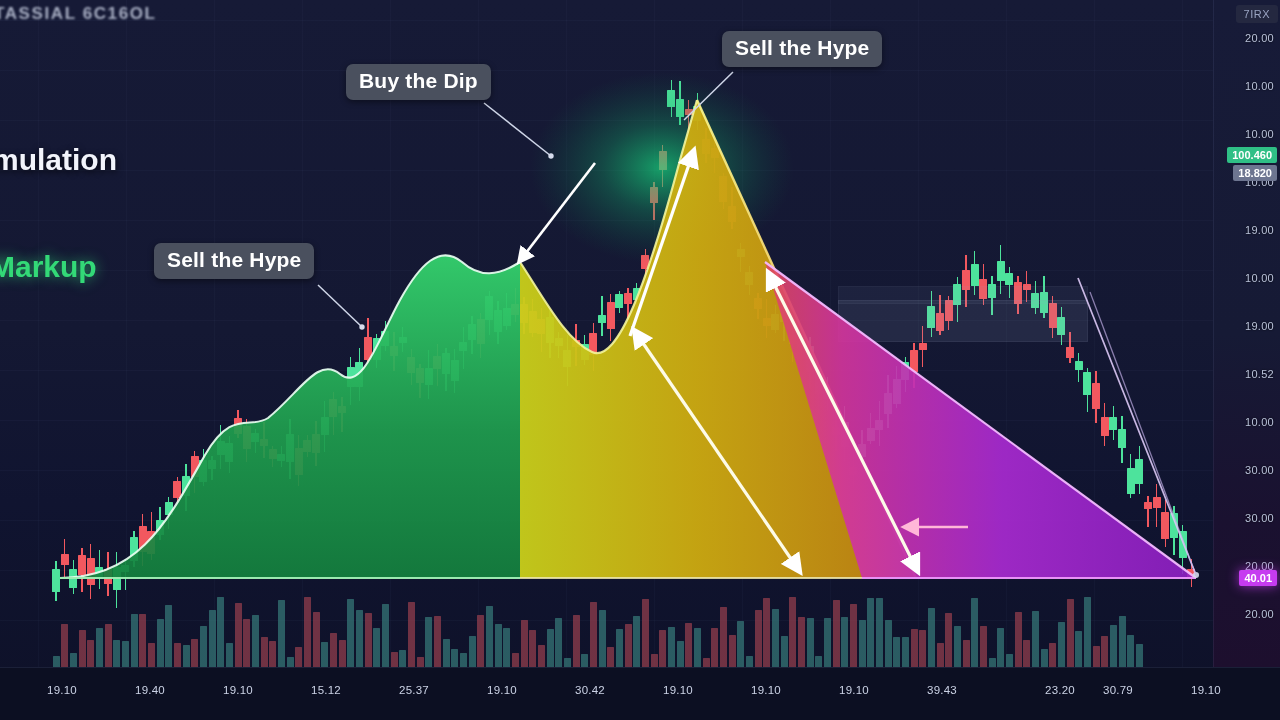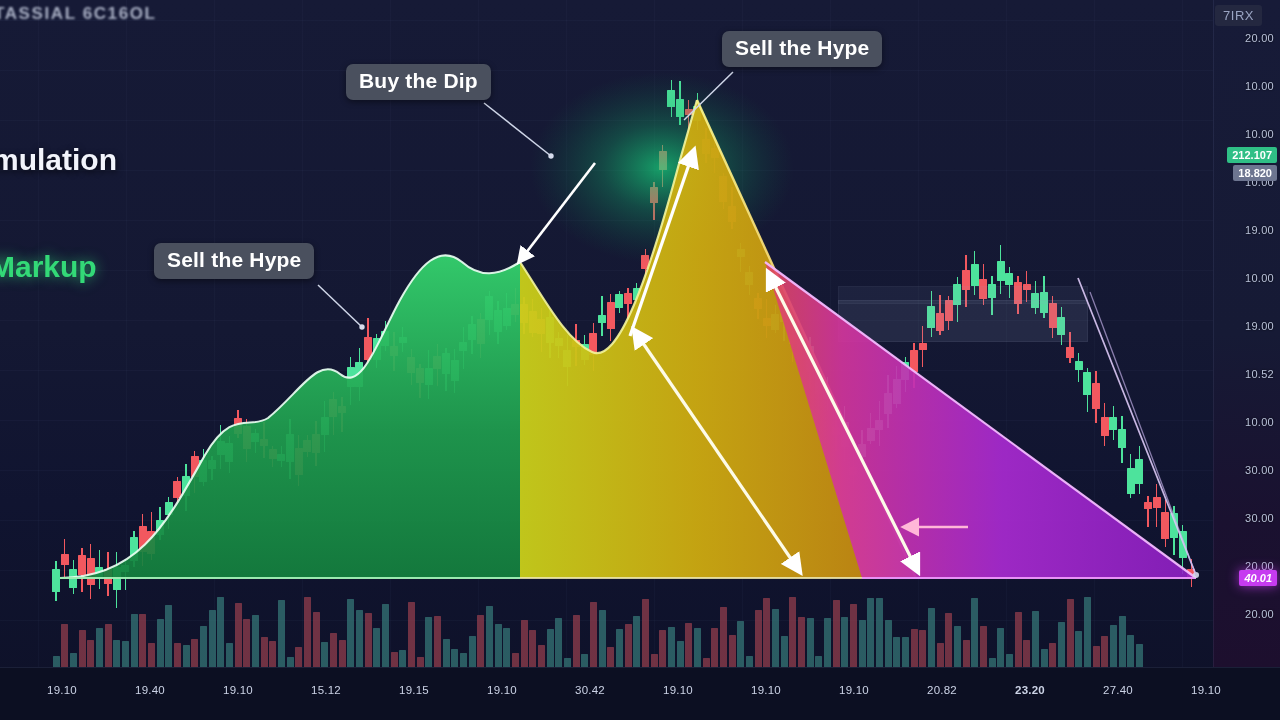--- a/index.html
+++ b/index.html
@@ -15,27 +15,27 @@
   .grid-layer{position:absolute;inset:0;opacity:.5;}
   .gl-h{position:absolute;left:0;right:0;height:1px;background:rgba(120,140,190,.10);}
   .gl-v{position:absolute;top:0;bottom:52px;width:1px;background:rgba(120,140,190,.085);}
 
   
   .price-axis{position:absolute;top:0;right:0;width:66px;height:668px;
      background:linear-gradient(180deg,#171b38 0%,#161a35 50%,#1a1130 78%,#1d0f2e 100%);
      border-left:1px solid rgba(120,140,190,.12);}
   .price-tick{position:absolute;right:6px;color:#b9c2da;font-size:11px;letter-spacing:.3px;
      text-shadow:0 0 2px rgba(0,0,0,.9);filter:blur(.35px);white-space:nowrap;}
-  .ticker-chip{position:absolute;top:5px;right:18px;background:#242840;color:#9aa4c2;
-     font-size:13px;padding:3px 8px;border-radius:3px;filter:blur(.5px);letter-spacing:.5px;}
+  .ticker-chip{position:absolute;top:5px;right:2px;background:#242840;color:#9aa4c2;
+     font-size:11px;padding:3px 8px;border-radius:3px;filter:blur(.5px);letter-spacing:.5px;}
   .badge{position:absolute;right:3px;font-size:11px;padding:2px 5px;border-radius:2px;
      color:#fff;font-weight:bold;filter:blur(.4px);white-space:nowrap;}
   .badge.green{background:#2fbf86;}
   .badge.grey{background:#6d7590;}
-  .badge.magenta{background:#c63bf0;box-shadow:0 0 12px rgba(198,59,240,.75);font-style:italic;}
+  .badge.magenta{background:#c63bf0;box-shadow:0 0 12px rgba(198,59,240,.75);}
 
   
   .time-axis{position:absolute;left:0;right:0;bottom:0;height:52px;background:#0c0f22;
      border-top:1px solid rgba(120,140,190,.14);}
   .time-tick{position:absolute;top:16px;color:#ccd3e6;font-size:11.5px;transform:translateX(-50%);
      filter:blur(.45px);letter-spacing:.2px;white-space:nowrap;}
 
   
   .vol{position:absolute;bottom:0;width:7px;border-radius:.5px;}
   .vol.up{background:rgba(54,120,120,.72);}
@@ -614,37 +614,37 @@
         <div class="price-tick" style="top: 224px;">19.00</div>
         <div class="price-tick" style="top: 272px;">10.00</div>
         <div class="price-tick" style="top: 320px;">19.00</div>
         <div class="price-tick" style="top: 368px;">10.52</div>
         <div class="price-tick" style="top: 416px;">10.00</div>
         <div class="price-tick" style="top: 464px;">30.00</div>
         <div class="price-tick" style="top: 512px;">30.00</div>
         <div class="price-tick" style="top: 560px;">20.00</div>
         <div class="price-tick" style="top: 608px;">20.00</div>
       </div>
-    <div class="badge green" style="top:147px;">212.107</div>
+    <div class="badge green" style="top:147px;">100.460</div>
     <div class="badge grey" style="top:165px;">18.820</div>
     <div class="badge magenta" style="top:570px;">40.01</div>
   </div>
 
   <div class="time-axis">
     <div id="timeticks">
         <div class="time-tick" style="left: 62px;">19.10</div>
         <div class="time-tick" style="left: 150px;">19.40</div>
         <div class="time-tick" style="left: 238px;">19.10</div>
         <div class="time-tick" style="left: 326px;">15.12</div>
-        <div class="time-tick" style="left: 414px;">19.15</div>
+        <div class="time-tick" style="left: 414px;">25.37</div>
         <div class="time-tick" style="left: 502px;">19.10</div>
         <div class="time-tick" style="left: 590px;">30.42</div>
         <div class="time-tick" style="left: 678px;">19.10</div>
         <div class="time-tick" style="left: 766px;">19.10</div>
         <div class="time-tick" style="left: 854px;">19.10</div>
-        <div class="time-tick" style="left: 942px;">20.82</div>
-        <div class="time-tick" style="left: 1030px; font-weight: bold;">23.20</div>
-        <div class="time-tick" style="left: 1118px;">27.40</div>
+        <div class="time-tick" style="left: 942px;">39.43</div>
+        <div class="time-tick" style="left: 1060px;">23.20</div>
+        <div class="time-tick" style="left: 1118px;">30.79</div>
         <div class="time-tick" style="left: 1206px;">19.10</div>
       </div>
   </div>
 
 </div>
 
 </body></html>

